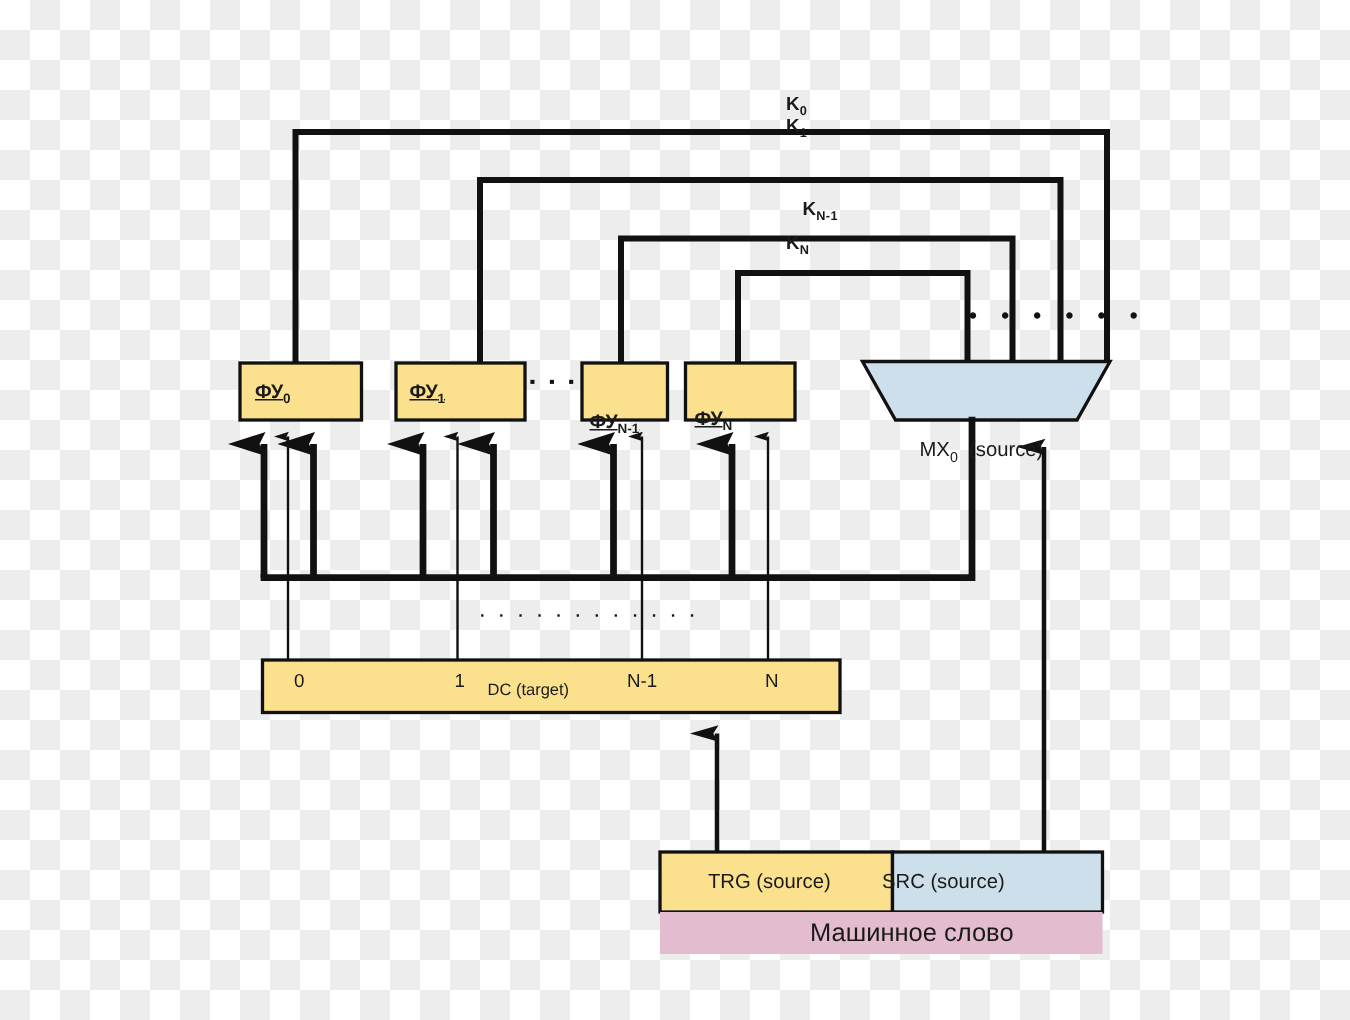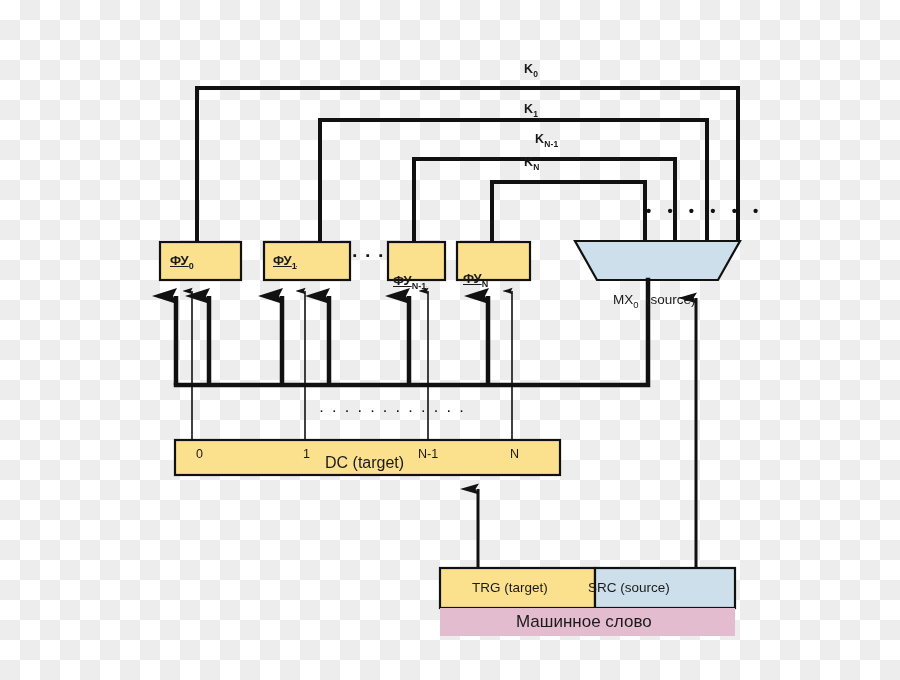--- a/index.html
+++ b/index.html
@@ -35,24 +35,24 @@
     color: #1a1a1a;
     font-family: "Liberation Sans", sans-serif;
     line-height: 1;
   }
   .k-label   { font-size: 12.5px; font-weight: 700; letter-spacing: .2px; }
   .k-label sub { font-size: 8.5px; font-weight: 700; }
   .fu-label  { font-size: 13px; font-weight: 700; text-decoration: underline; }
   .fu-label sub { font-size: 9px; font-weight: 700; }
   .mux-label { font-size: 13.5px; font-weight: 400; margin-top: 40px; }
   .mux-label sub { font-size: 9.5px; }
-  .dc-title  { font-size: 16px; font-weight: 400; }
+  .dc-title  { font-size: 11px; font-weight: 400; }
   .dc-idx    { font-size: 12.5px; font-weight: 400; }
   .field-label { font-size: 13.5px; font-weight: 400; }
-  .word-label  { font-size: 17px; font-weight: 400; }
+  .word-label  { font-size: 17px; font-weight: 400; margin-left: 24px; }
   .dots-s { font-size: 11px; font-weight: 900; letter-spacing: 3px; color: #111; }
   .dots-m { font-size: 15px; font-weight: 900; letter-spacing: 6px; color: #111; }
 </style>
 </head>
 <body>
 
 <div id="stage">
 
   <svg width="900" height="680" viewBox="0 0 900 680">
     <defs>
@@ -114,21 +114,21 @@
     </g>
 
     <rect x="440" y="568" width="155" height="40" fill="#FBE08E" stroke="#111" stroke-width="2.2"></rect>
     <rect x="595" y="568" width="140" height="40" fill="#CCDFEA" stroke="#111" stroke-width="2.2"></rect>
     <rect x="440" y="608" width="295" height="28" fill="#E4BCCF" stroke="none"></rect>
   </svg>
 
   <div class="lbl k-label" style="left:524px; top:63px;">
     <span>K</span><sub>0</sub>
   </div>
-  <div class="lbl k-label" style="left:524px; top:103px;">
+  <div class="lbl k-label" style="left:524px; top:78px;">
     <span>K</span><sub>1</sub>
   </div>
   <div class="lbl k-label" style="left:535px; top:133px;">
     <span>K</span><sub>N-1</sub>
   </div>
   <div class="lbl k-label" style="left:524px; top:156px;">
     <span>K</span><sub>N</sub>
   </div>
 
   <div class="lbl fu-label" style="left:170px; top:254px;">
@@ -155,17 +155,17 @@
 
   <div class="lbl dots-s" style="left:320px; top:406px;">· · · · · · · · · · · ·</div>
 
   <div class="lbl dc-idx" style="left:196px; top:448px;">0</div>
   <div class="lbl dc-idx" style="left:303px; top:448px;">1</div>
   <div class="lbl dc-idx" style="left:418px; top:448px;">N-1</div>
   <div class="lbl dc-idx" style="left:510px; top:448px;">N</div>
 
   <div class="lbl dc-title" style="left:325px; top:455px;">DC (target)</div>
 
-  <div class="lbl field-label" style="left:472px; top:581px;">TRG (target)</div>
+  <div class="lbl field-label" style="left:472px; top:581px;">TRG (source)</div>
   <div class="lbl field-label" style="left:588px; top:581px;">SRC (source)</div>
   <div class="lbl word-label" style="left:516px; top:613px;">Машинное слово</div>
 
 </div>
 
 </body></html>

